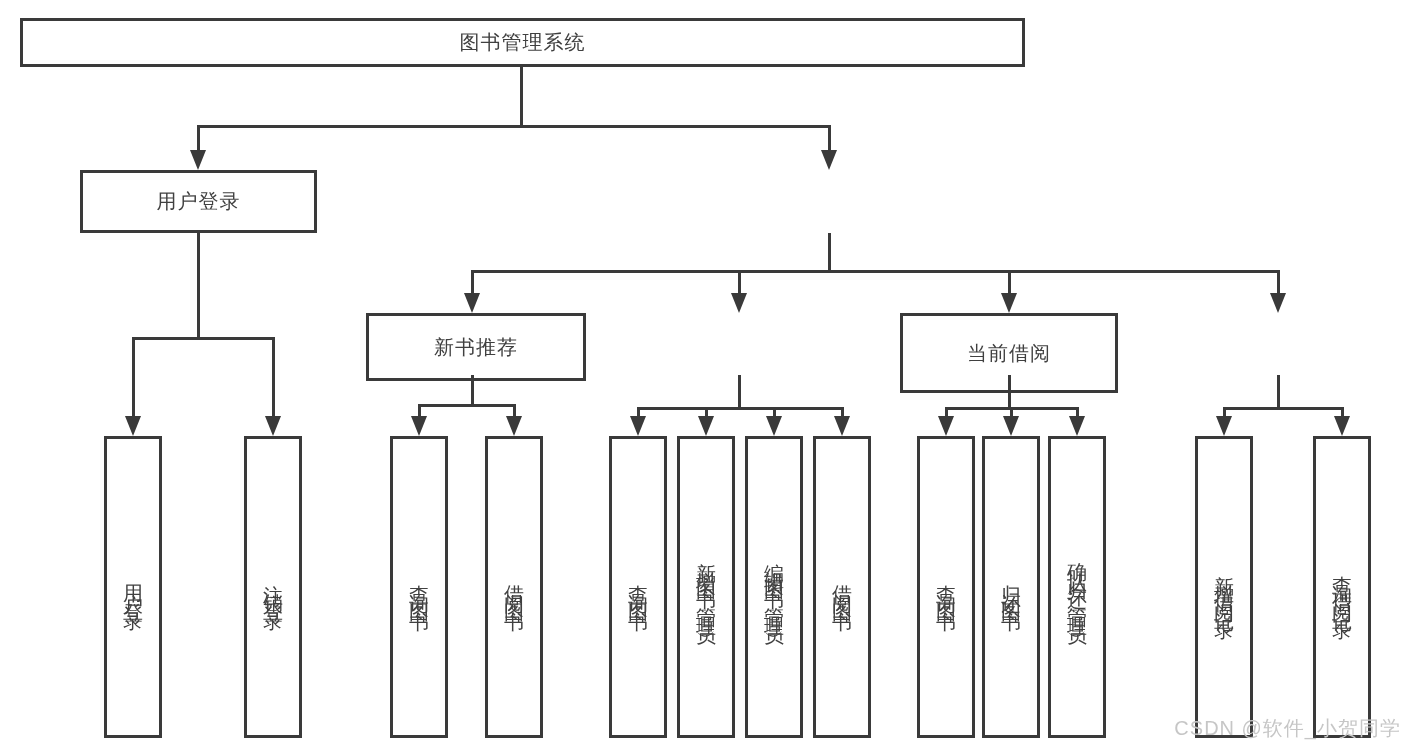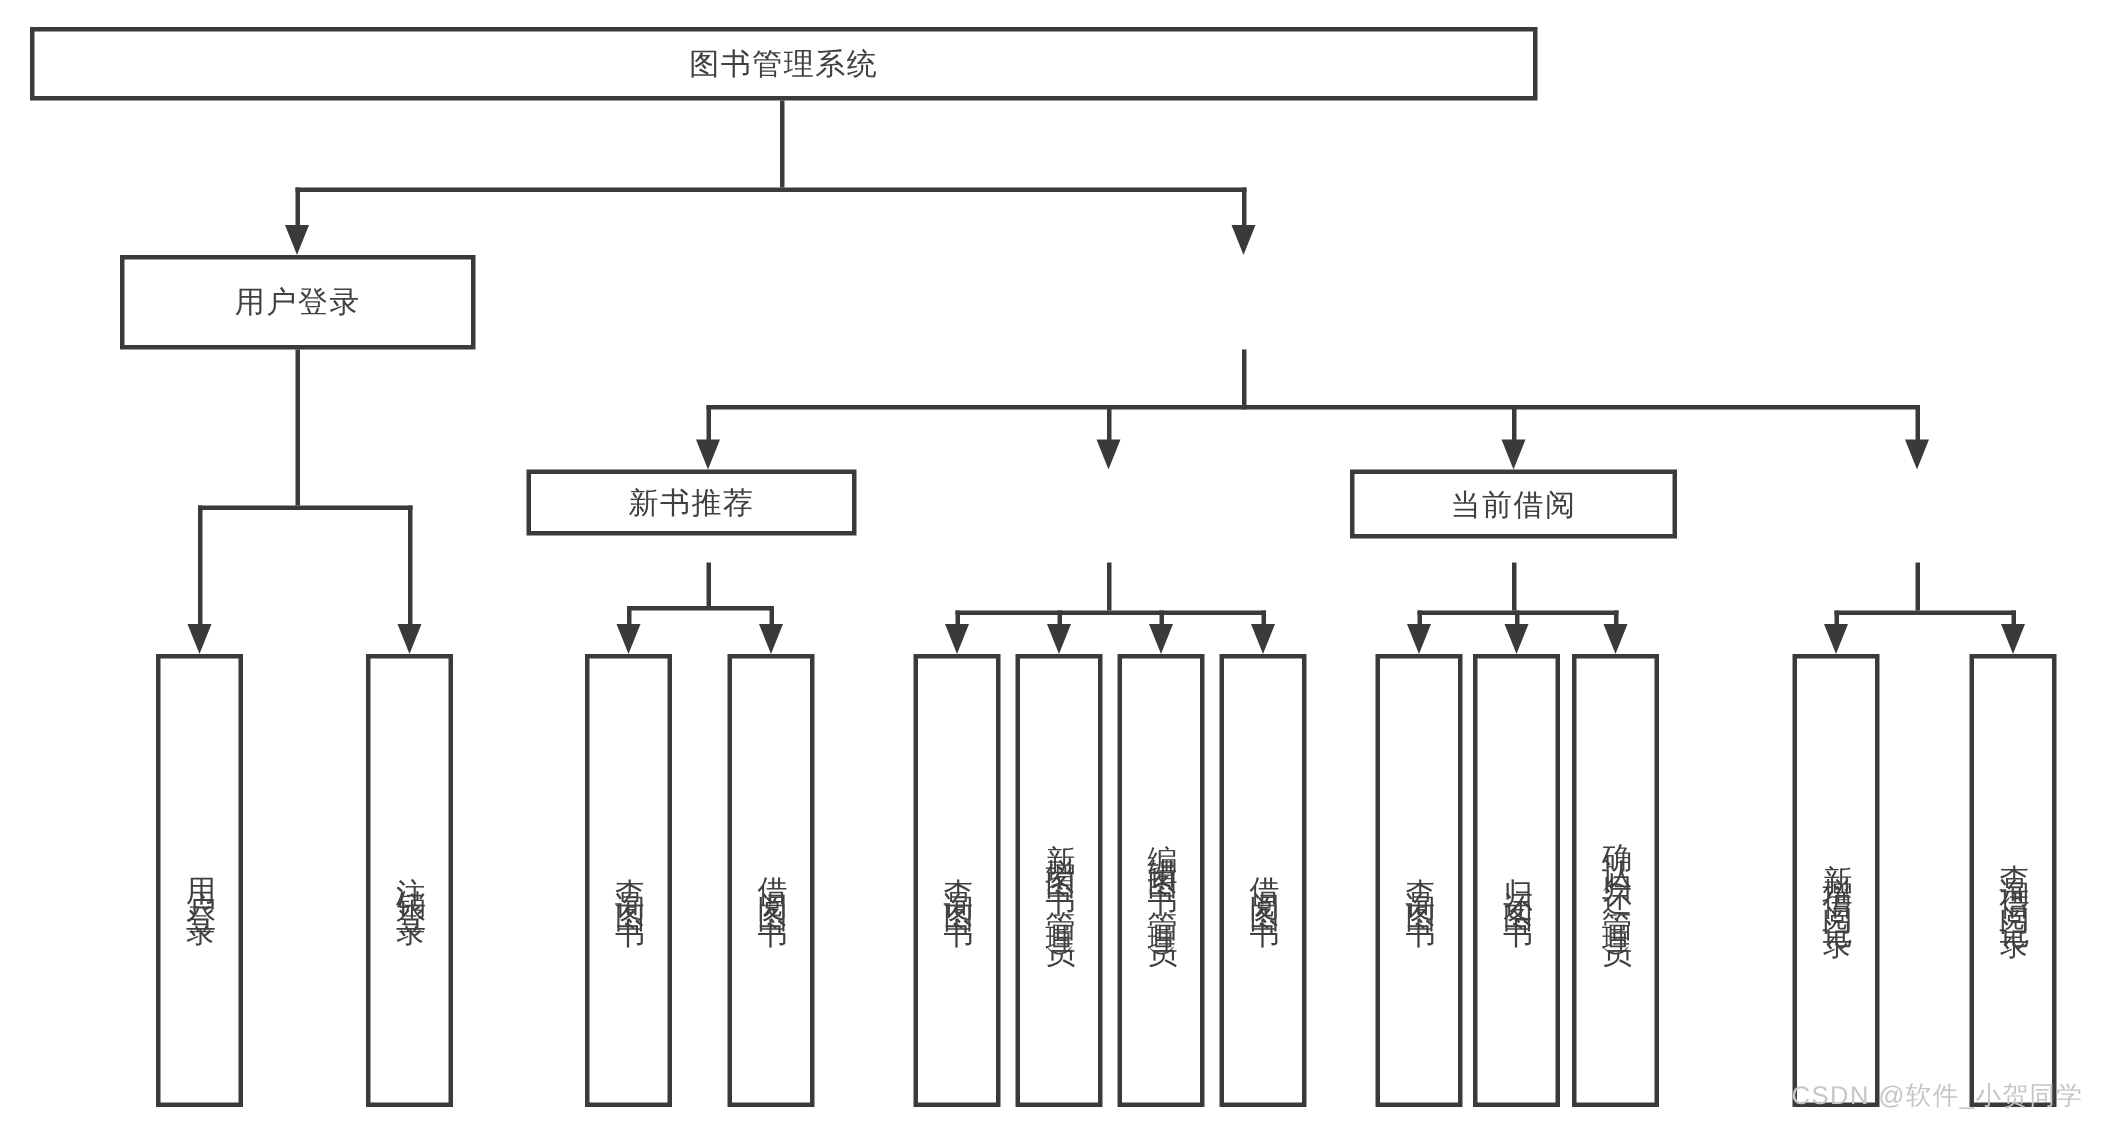--- a/index.html
+++ b/index.html
@@ -44,48 +44,48 @@
   .vline{position:absolute;width:3px;background:var(--line);}
   .hline{position:absolute;height:3px;background:var(--line);}
   .arrow{
     position:absolute;width:0;height:0;
     border-left:8px solid transparent;
     border-right:8px solid transparent;
     border-top:20px solid var(--line);
   }
   .watermark{
     position:absolute;
-    right:16px;bottom:5px;
+    right:4px;bottom:5px;
     color:var(--watermark);
-    font-size:17px;
+    font-size:20px;
     letter-spacing:1px;
     z-index:5;
     white-space:nowrap;
   }
 </style>
 </head>
 <body>
 
 <div id="canvas">
 
   <div class="node" style="left:20px;top:18px;width:1005px;height:49px;justify-content:center;">
     <span>图书管理系统</span>
   </div>
 
   <div class="node" style="left:80px;top:170px;width:237px;height:63px;">
     <span>用户登录</span>
   </div>
 
 
-  <div class="node" style="left:351px;top:313px;width:220px;height:44px;">
+  <div class="node" style="left:366px;top:313px;width:220px;height:68px;">
     <span>新书推荐</span>
   </div>
 
 
-  <div class="node" style="left:900px;top:313px;width:218px;height:46px;">
+  <div class="node" style="left:900px;top:313px;width:218px;height:80px;">
     <span>当前借阅</span>
   </div>
 
 
   <div class="node-v" style="left:104px;top:436px;width:58px;height:302px;">
     <span>用户登录</span>
   </div>
   <div class="node-v" style="left:244px;top:436px;width:58px;height:302px;">
     <span>注销登录</span>
   </div>

